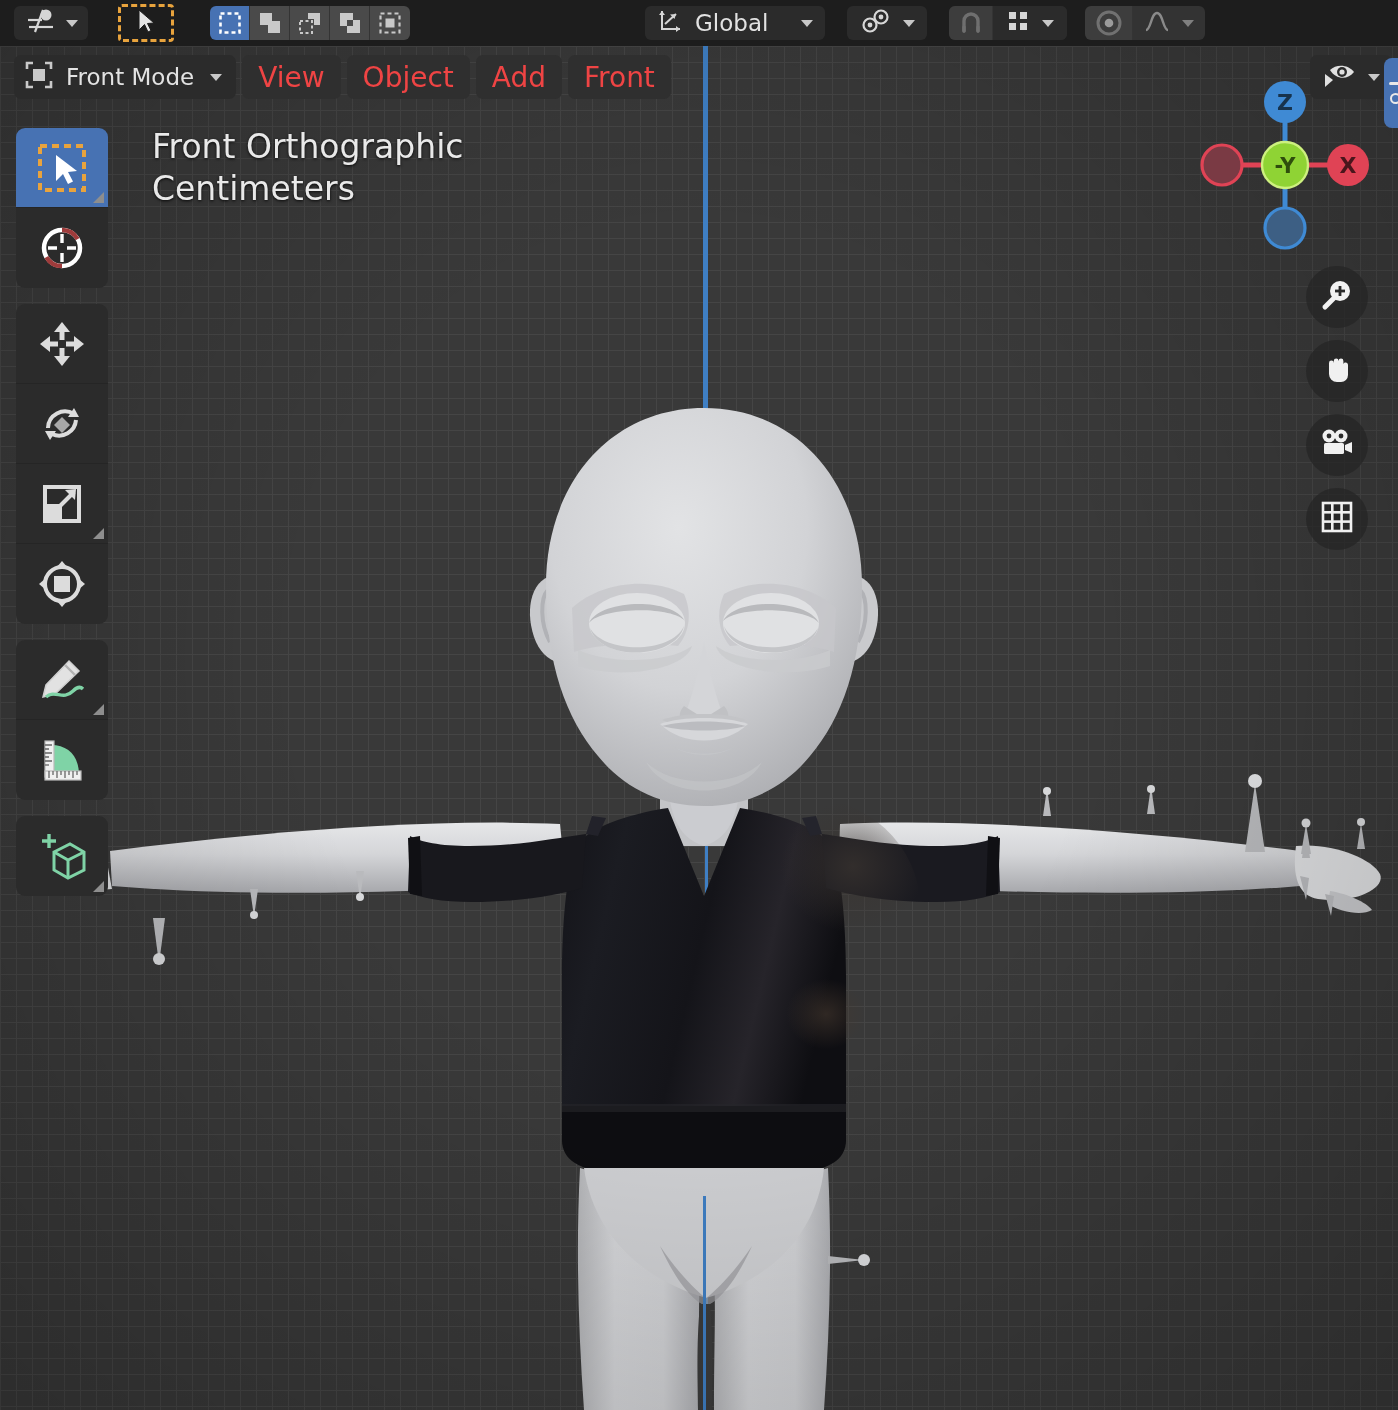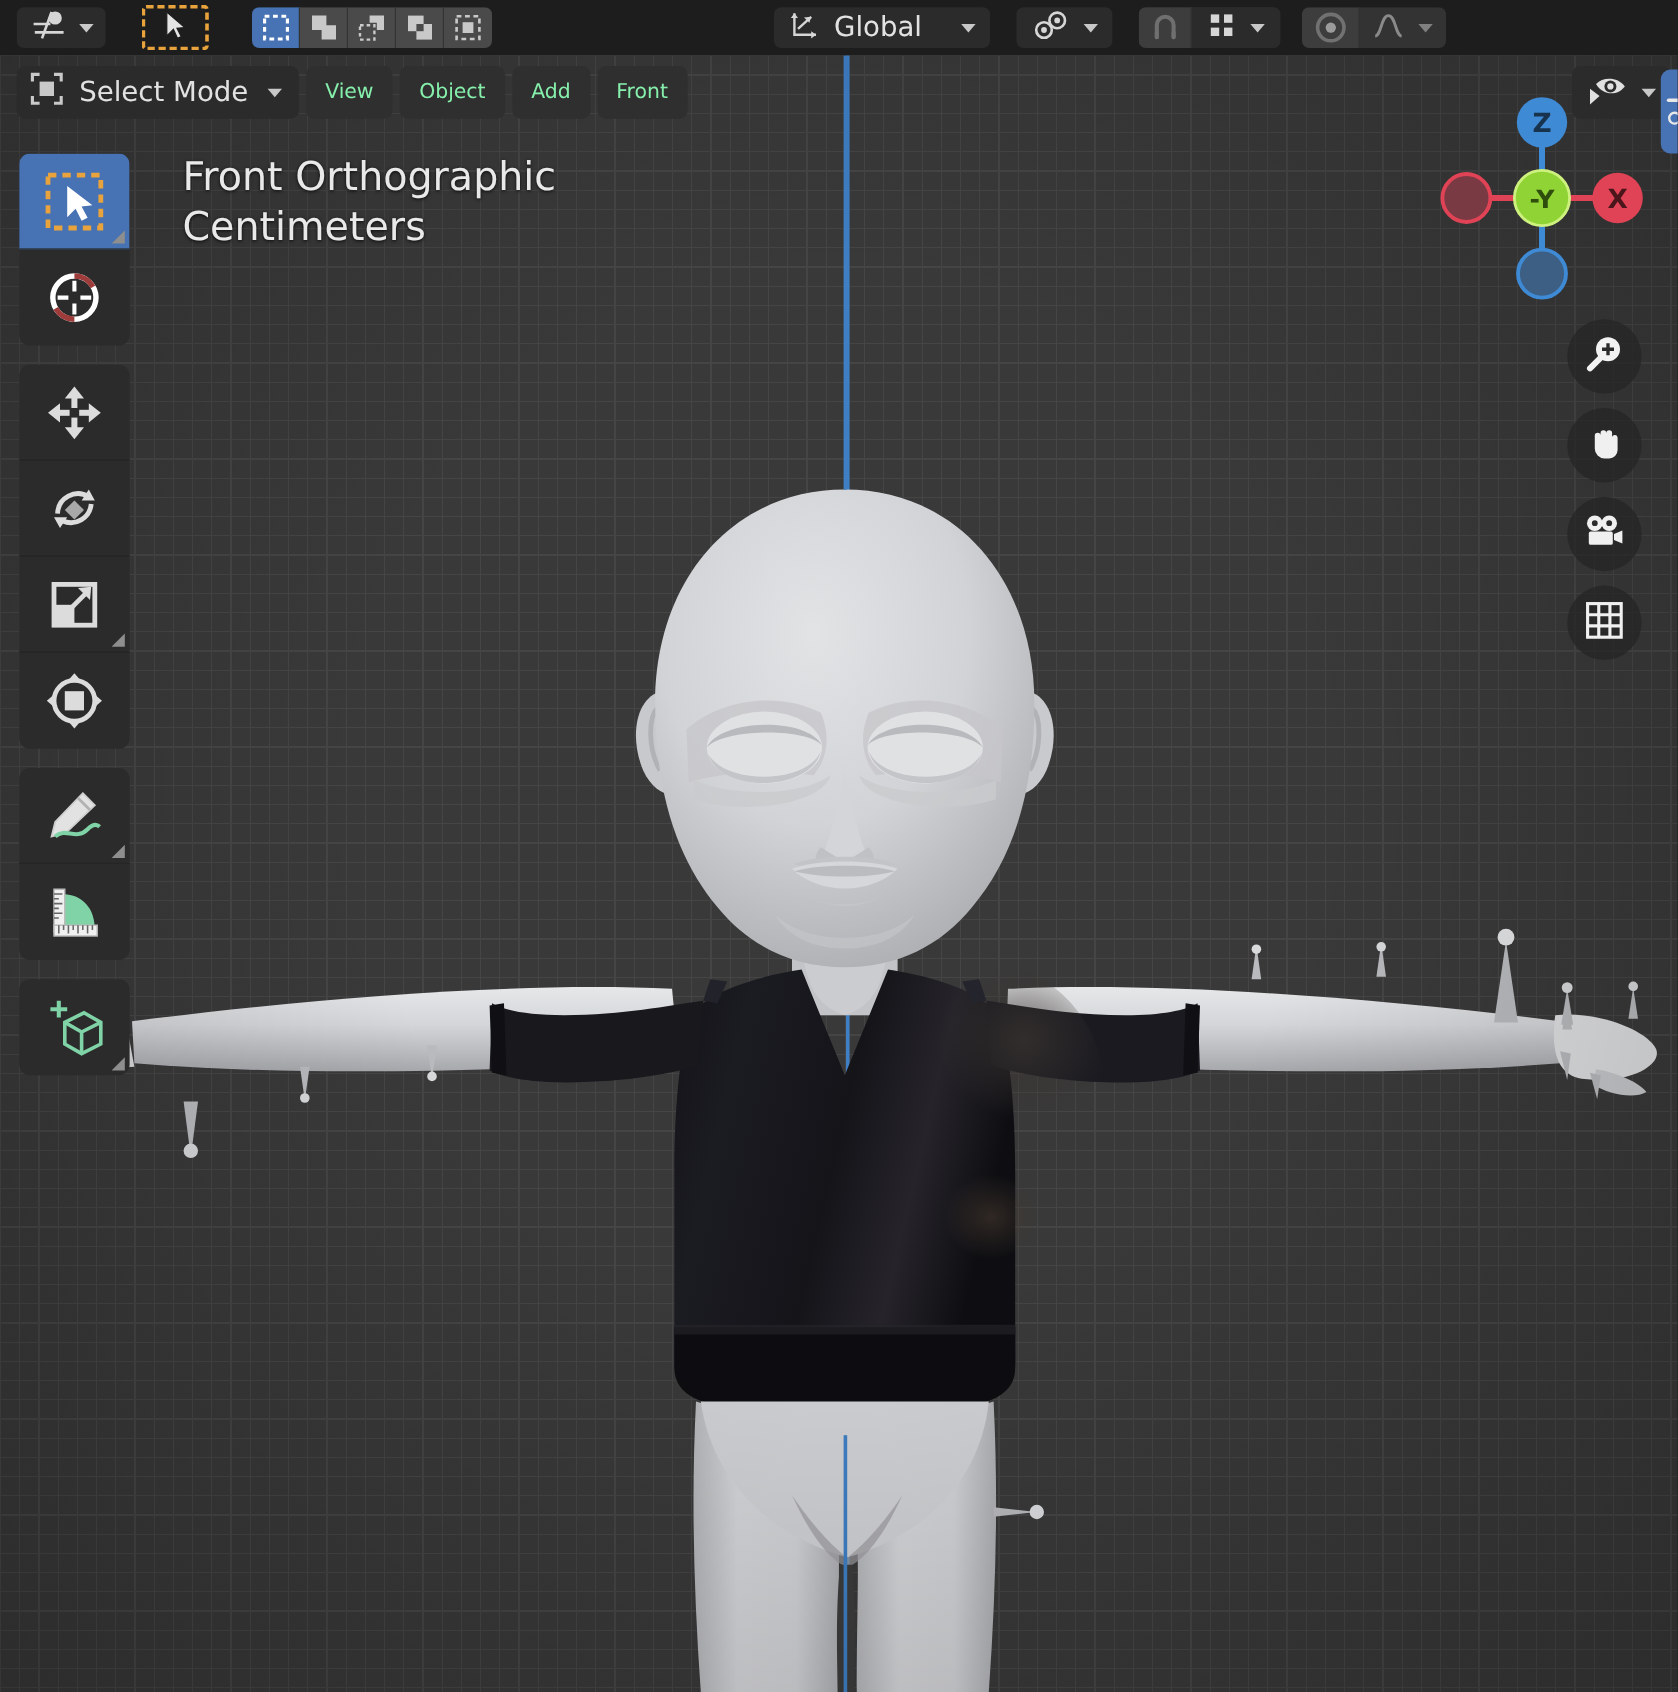--- a/index.html
+++ b/index.html
@@ -52,21 +52,21 @@
     position:absolute; left:0; top:46px; width:1398px; height:62px;
     z-index:30; display:flex; align-items:center; padding-left:14px; gap:6px;
   }
   .mode-btn{
     display:flex;align-items:center;gap:12px;
     background:#2b2b2b;border-radius:7px;height:44px;padding:0 14px 0 10px;
     color:#e2e2e2;font-size:23px;
   }
   .menu-btn{
     background:#2f2f2f;border-radius:7px;height:44px;padding:0 16px;
-    display:flex;align-items:center;color:#86efac;font-size:17px;
+    display:flex;align-items:center;color:#ef4444;font-size:28px;
   }
   .vp-header-right{
     position:absolute; right:6px; top:46px; height:62px;
     display:flex; align-items:center; gap:6px; z-index:30;
   }
   .eye-btn{
     background:#2b2b2b;border-radius:7px;height:44px;padding:0 12px;
     display:flex;align-items:center;gap:12px;
   }
   .edge-tab{
@@ -448,21 +448,21 @@
   </div>
 
   <div class="vp-header">
     <div class="mode-btn">
       <span>
         <svg width="30" height="30" viewBox="0 0 30 30">
           <path d="M3 9 L3 3 L9 3 M21 3 L27 3 L27 9 M27 21 L27 27 L21 27 M9 27 L3 27 L3 21" fill="none" stroke="#c9c9c9" stroke-width="2.6"></path>
           <rect x="9" y="9" width="12" height="12" fill="#c9c9c9"></rect>
         </svg>
       </span>
-      <span>Select Mode</span>
+      <span>Front Mode</span>
       <span class="chev" style="margin-left:4px;"></span>
     </div>
 
     <div class="menu-btn">
       <span>View</span>
     </div>
     <div class="menu-btn">
       <span>Object</span>
     </div>
     <div class="menu-btn">

